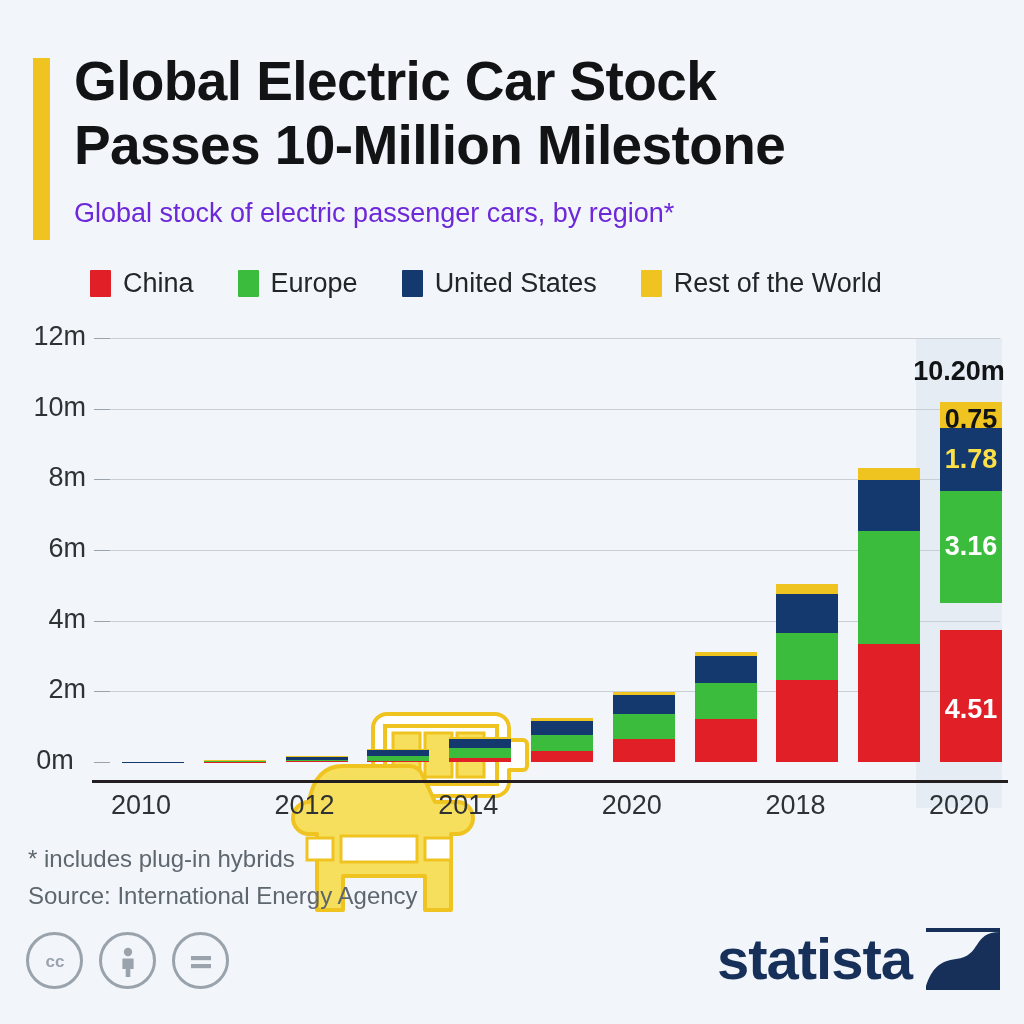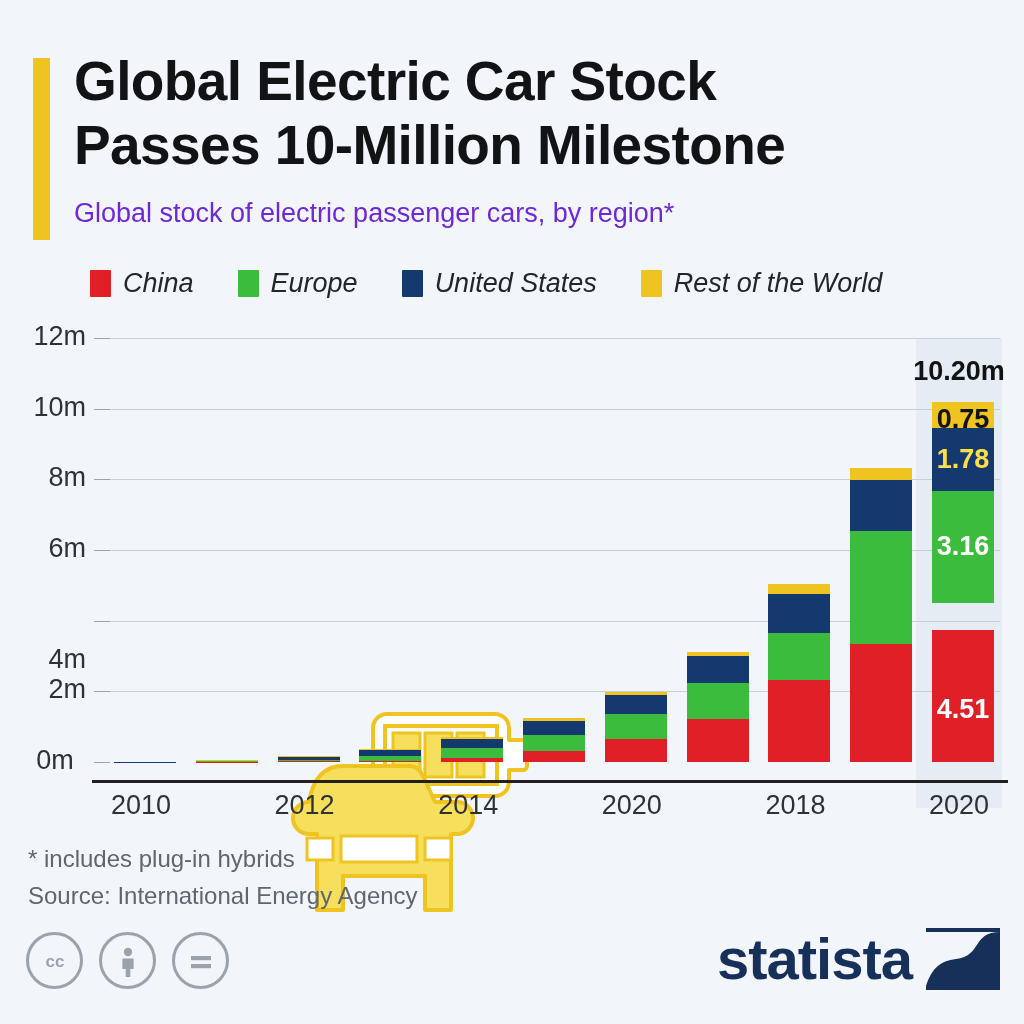--- a/index.html
+++ b/index.html
@@ -28,21 +28,21 @@
   #subtitle {
     position:absolute; left:74px; top:198px; width:900px;
     font-size:27px; color:#6d28d9; font-weight:400;
   }
 
   
   #legend {
     position:absolute; left:90px; top:268px;
     display:flex; align-items:center; gap:0px;
   }
-  .legend-item { display:flex; align-items:center; margin-right:44px;font-style:italic; }
+  .legend-item { display:flex; align-items:center; margin-right:44px; }
   .legend-swatch {
     width:21px; height:27px; margin-right:12px; border-radius:1px;
   }
   .legend-label { font-size:27px; color:#232628; white-space:nowrap; }
 
   
   #chart { position:absolute; left:0px; top:320px; width:1024px; height:500px; }
   
   #plot {
     position:absolute; left:100px; top:18px;
@@ -65,21 +65,21 @@
   }
 
   
   #highlight-band {
     position:absolute; top:0px; height:470px;
     background:#E6ECF3;
   }
 
   
   .bar { position:absolute; bottom:0; }
-  .seg { position:absolute; left:4px; width:100%;padding-left:20px; }
+  .seg { position:absolute; left:12px; width:100%;padding-left:20px; }
   .seg-label {
     position:absolute; left:0; width:100%;
     text-align:center; font-size:27px; font-weight:bold;
     line-height:1;
   }
   .bar-total {
     position:absolute; text-align:center;
     font-size:27px; font-weight:bold; color:#111315;
     white-space:nowrap;
   }
@@ -275,21 +275,21 @@
         <div class="xlabel" style="left: 471.818px; width: 120px;">2020</div>
         <div class="xlabel" style="left: 635.455px; width: 120px;">2018</div>
         <div class="xlabel" style="left: 799.091px; width: 120px;">2020</div>
       </div>
   </div>
   <div id="ylabels">
       <div class="ylabel" style="left: 12px; top: 425px; text-align: center;">0m</div>
       <div class="ytickmark" style="left: 94px; top: 442px;"></div>
       <div class="ylabel" style="left: 0px; top: 354.333px;">2m</div>
       <div class="ytickmark" style="left: 94px; top: 371.333px;"></div>
-      <div class="ylabel" style="left: 0px; top: 283.667px; margin-top: 40px;">4m</div>
+      <div class="ylabel" style="left: 0px; top: 283.667px;">4m</div>
       <div class="ytickmark" style="left: 94px; top: 300.667px;"></div>
       <div class="ylabel" style="left: 0px; top: 213px;">6m</div>
       <div class="ytickmark" style="left: 94px; top: 230px;"></div>
       <div class="ylabel" style="left: 0px; top: 142.333px;">8m</div>
       <div class="ytickmark" style="left: 94px; top: 159.333px;"></div>
       <div class="ylabel" style="left: 0px; top: 71.6667px;">10m</div>
       <div class="ytickmark" style="left: 94px; top: 88.6667px;"></div>
       <div class="ylabel" style="left: 0px; top: 1px;">12m</div>
       <div class="ytickmark" style="left: 94px; top: 18px;"></div>
     </div>

